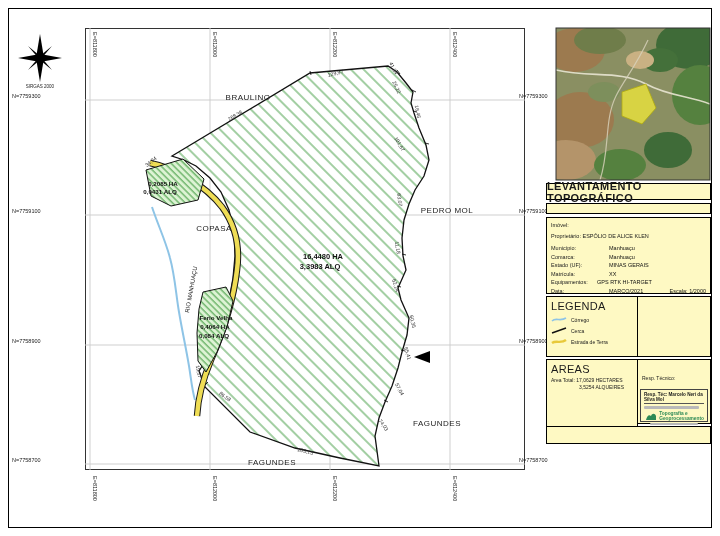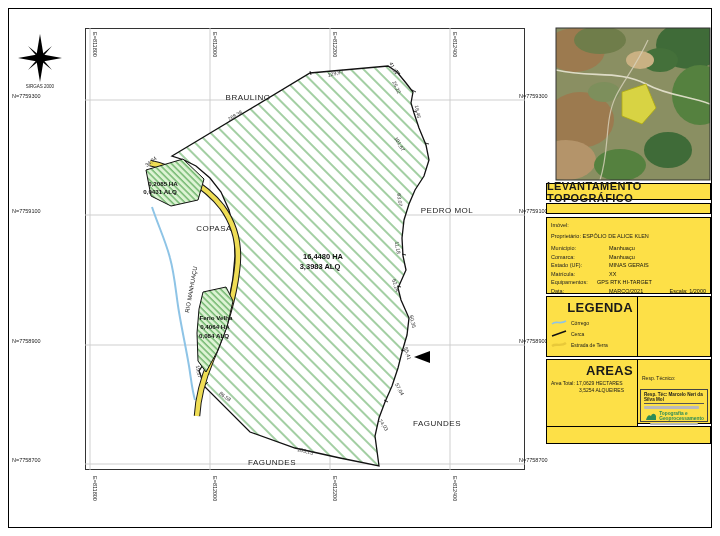--- a/index.html
+++ b/index.html
@@ -1,28 +1,28 @@
 <!DOCTYPE html>
 <html><head>
 <meta charset="utf-8">
 <style>
   html,body{margin:0;padding:0;background:#ffffff;}
   #stage{position:relative;width:720px;height:536px;background:#fff;overflow:hidden;
          font-family:"Liberation Sans", sans-serif;color:#1a1a1a;}
   .abs{position:absolute;}
   svg text{font-family:"Liberation Sans", sans-serif;}
   
-  .pbox{position:absolute;border:1px solid #000;background:#fde047;box-sizing:border-box;}
+  .pbox{position:absolute;border:1px solid #000;background:#fef9c3;box-sizing:border-box;}
   .title-box{display:flex;align-items:center;justify-content:center;
              font-weight:bold;font-size:11px;letter-spacing:.4px;border-width:1.5px;}
   .info-line{font-size:5.5px;line-height:8px;white-space:nowrap;}
   .info-row{display:flex;font-size:5.5px;line-height:8.5px;}
   .info-row .lbl{width:58px;color:#222;}
   .info-row .val{color:#111;}
-  .sec-head{font-weight:bold;font-size:13px;letter-spacing:.3px;text-align:right;}
+  .sec-head{font-weight:normal;font-size:11px;letter-spacing:.3px;}
   .legend-item{display:flex;align-items:center;gap:4px;font-size:5px;margin-top:4px;}
   .areas-line{font-size:5px;line-height:7px;}
   .resp-label{font-size:5px;}
   .card-name{font-size:4.6px;font-weight:bold;border-bottom:1px solid #555;padding-bottom:1px;}
   .blurbar{height:2.5px;background:#b9b9b9;border-radius:1px;margin-top:2px;}
   .brand{display:flex;align-items:center;gap:3px;margin-top:2px;}
   .brand-txt{font-size:4.8px;line-height:5.2px;color:#2e8b57;font-weight:bold;}
 </style>
 </head>
 <body>

